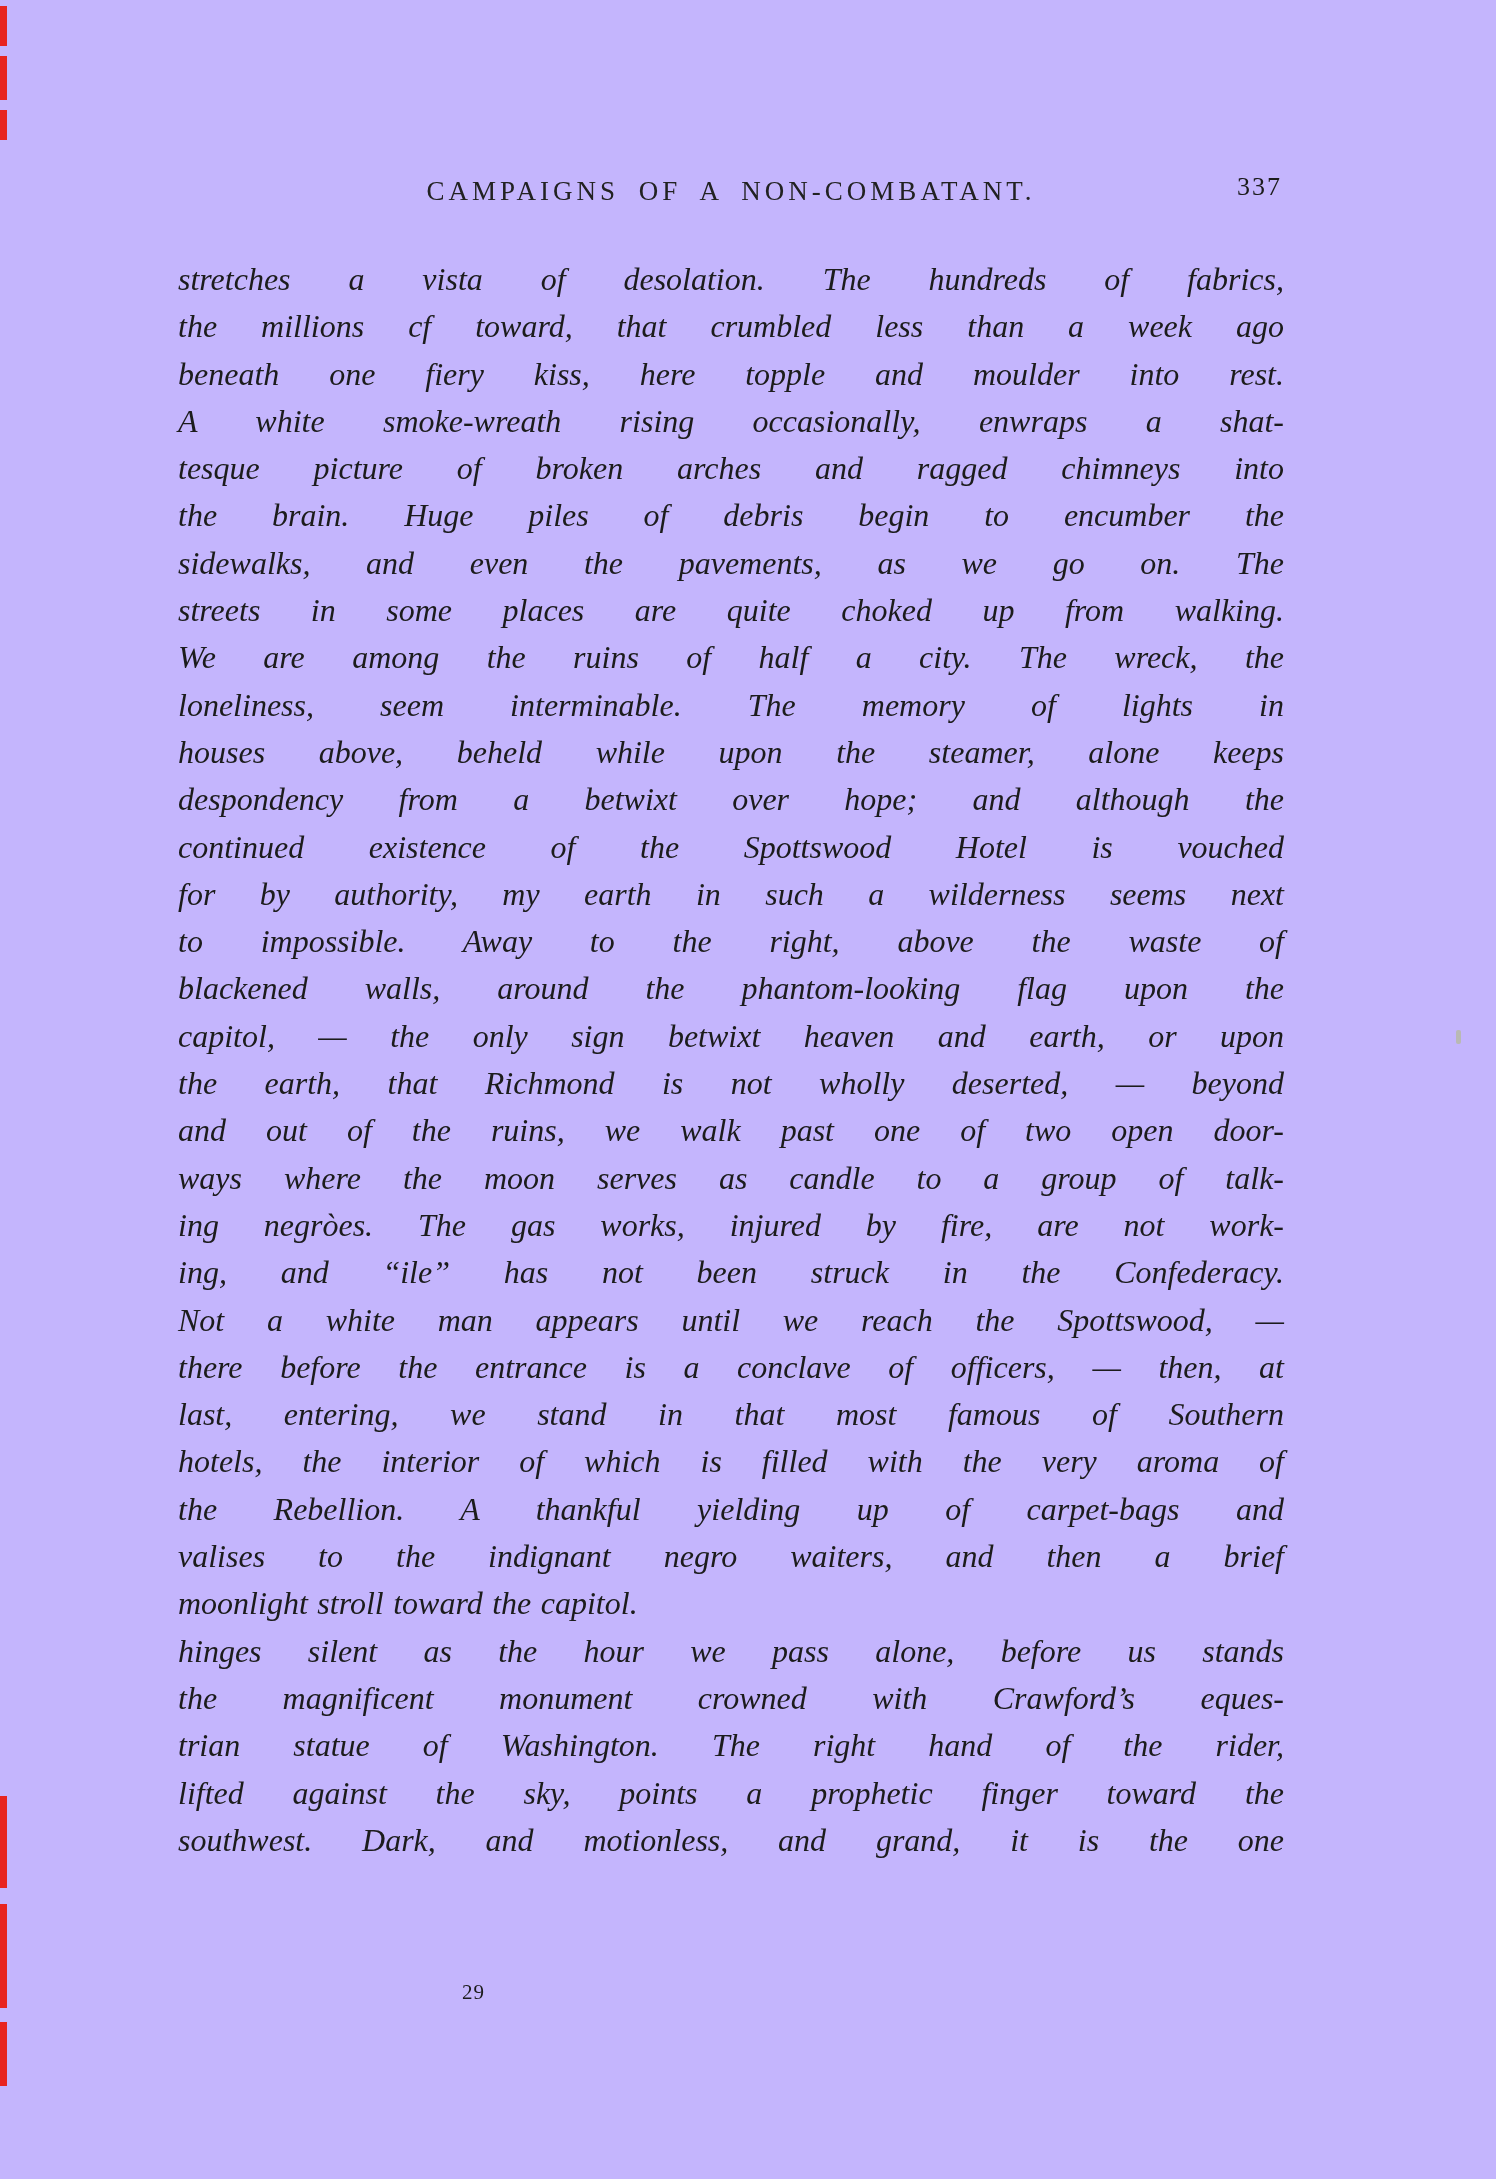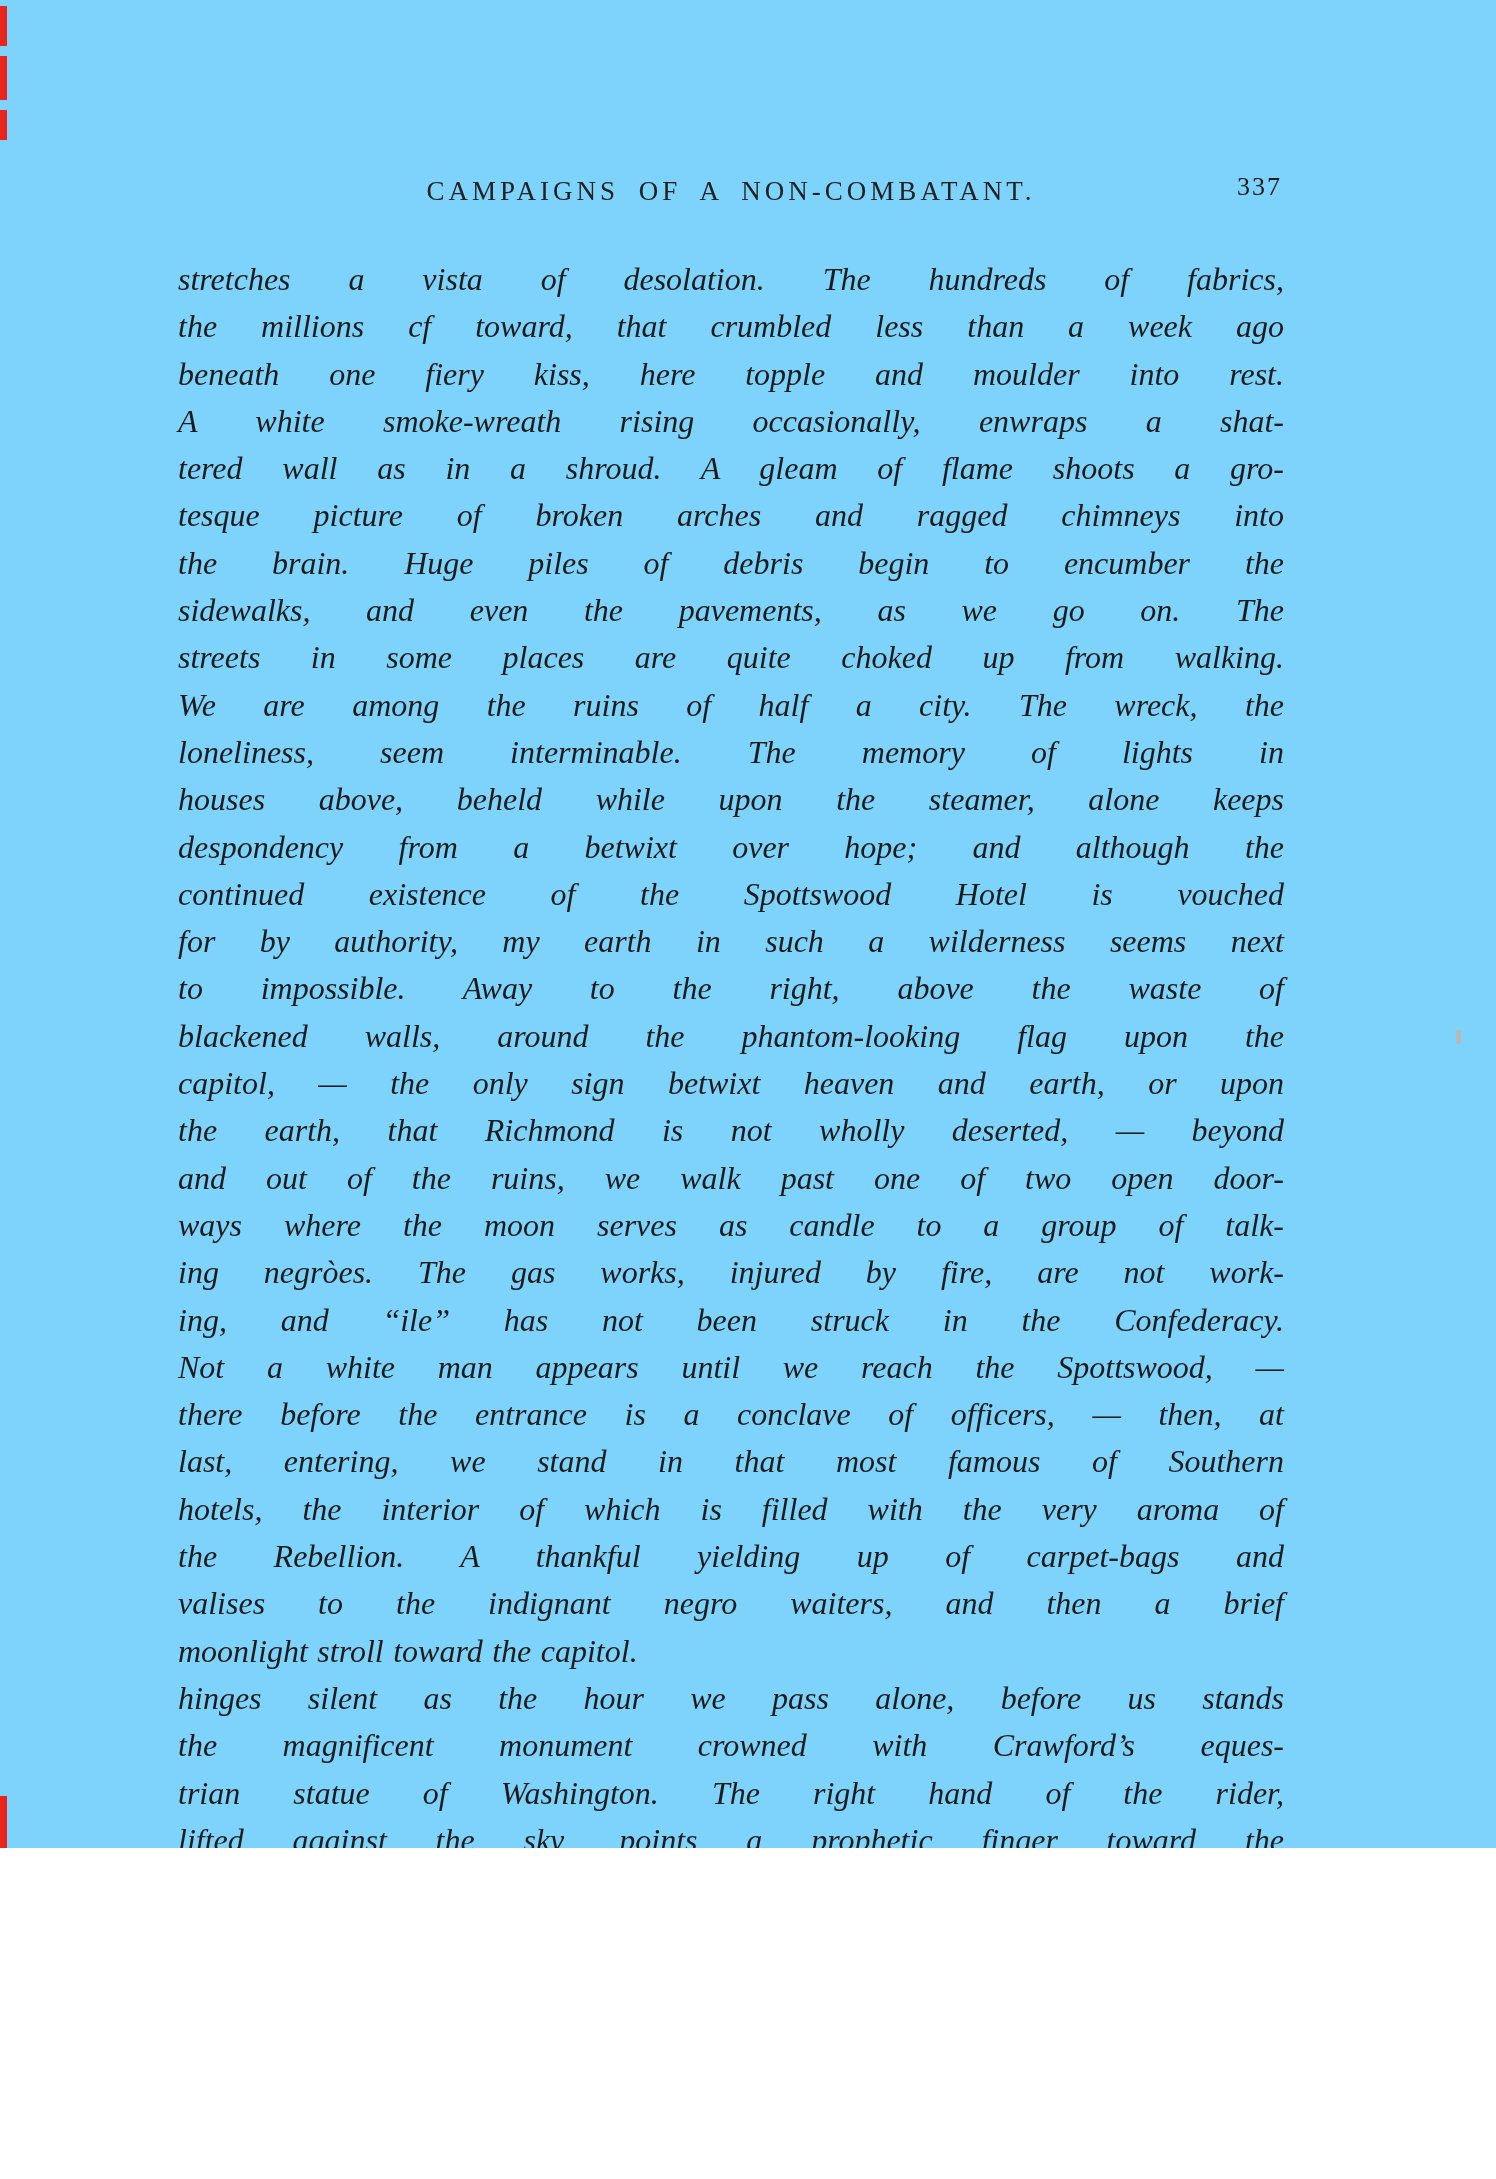--- a/index.html
+++ b/index.html
@@ -3,22 +3,22 @@
 <meta charset="utf-8">
 <style>
   html, body {
     margin: 0;
     padding: 0;
     background: #ffffff;
   }
   .page {
     position: relative;
     width: 1496px;
-    height: 1848px;
-    background: #7dd3fc;
+    height: 2179px;
+    background: #c4b5fd;
     color: #1c1c1c;
     font-family: "Liberation Serif", "DejaVu Serif", serif;
     overflow: hidden;
   }
   
   .running-header {
     position: absolute;
     top: 176px;
     left: 178px;
     width: 1106px;
@@ -105,21 +105,20 @@
   <div class="running-header">
     <div class="header-title">CAMPAIGNS OF A NON-COMBATANT.</div>
     <div class="page-number">337</div>
   </div>
 
   <div class="body-text">
     <div class="line">stretches a vista of desolation. The hundreds of fabrics,</div>
     <div class="line">the millions cf toward, that crumbled less than a week ago</div>
     <div class="line">beneath one fiery kiss, here topple and moulder into rest.</div>
     <div class="line">A white smoke-wreath rising occasionally, enwraps a shat-</div>
-    <div class="line">tered wall as in a shroud. A gleam of flame shoots a gro-</div>
     <div class="line">tesque picture of broken arches and ragged chimneys into</div>
     <div class="line">the brain. Huge piles of debris begin to encumber the</div>
     <div class="line">sidewalks, and even the pavements, as we go on. The</div>
     <div class="line">streets in some places are quite choked up from walking.</div>
     <div class="line">We are among the ruins of half a city. The wreck, the</div>
     <div class="line">loneliness, seem interminable. The memory of lights in</div>
     <div class="line">houses above, beheld while upon the steamer, alone keeps</div>
     <div class="line">despondency from a betwixt over hope; and although the</div>
     <div class="line">continued existence of the Spottswood Hotel is vouched</div>
     <div class="line">for by authority, my earth in such a wilderness seems next</div>

